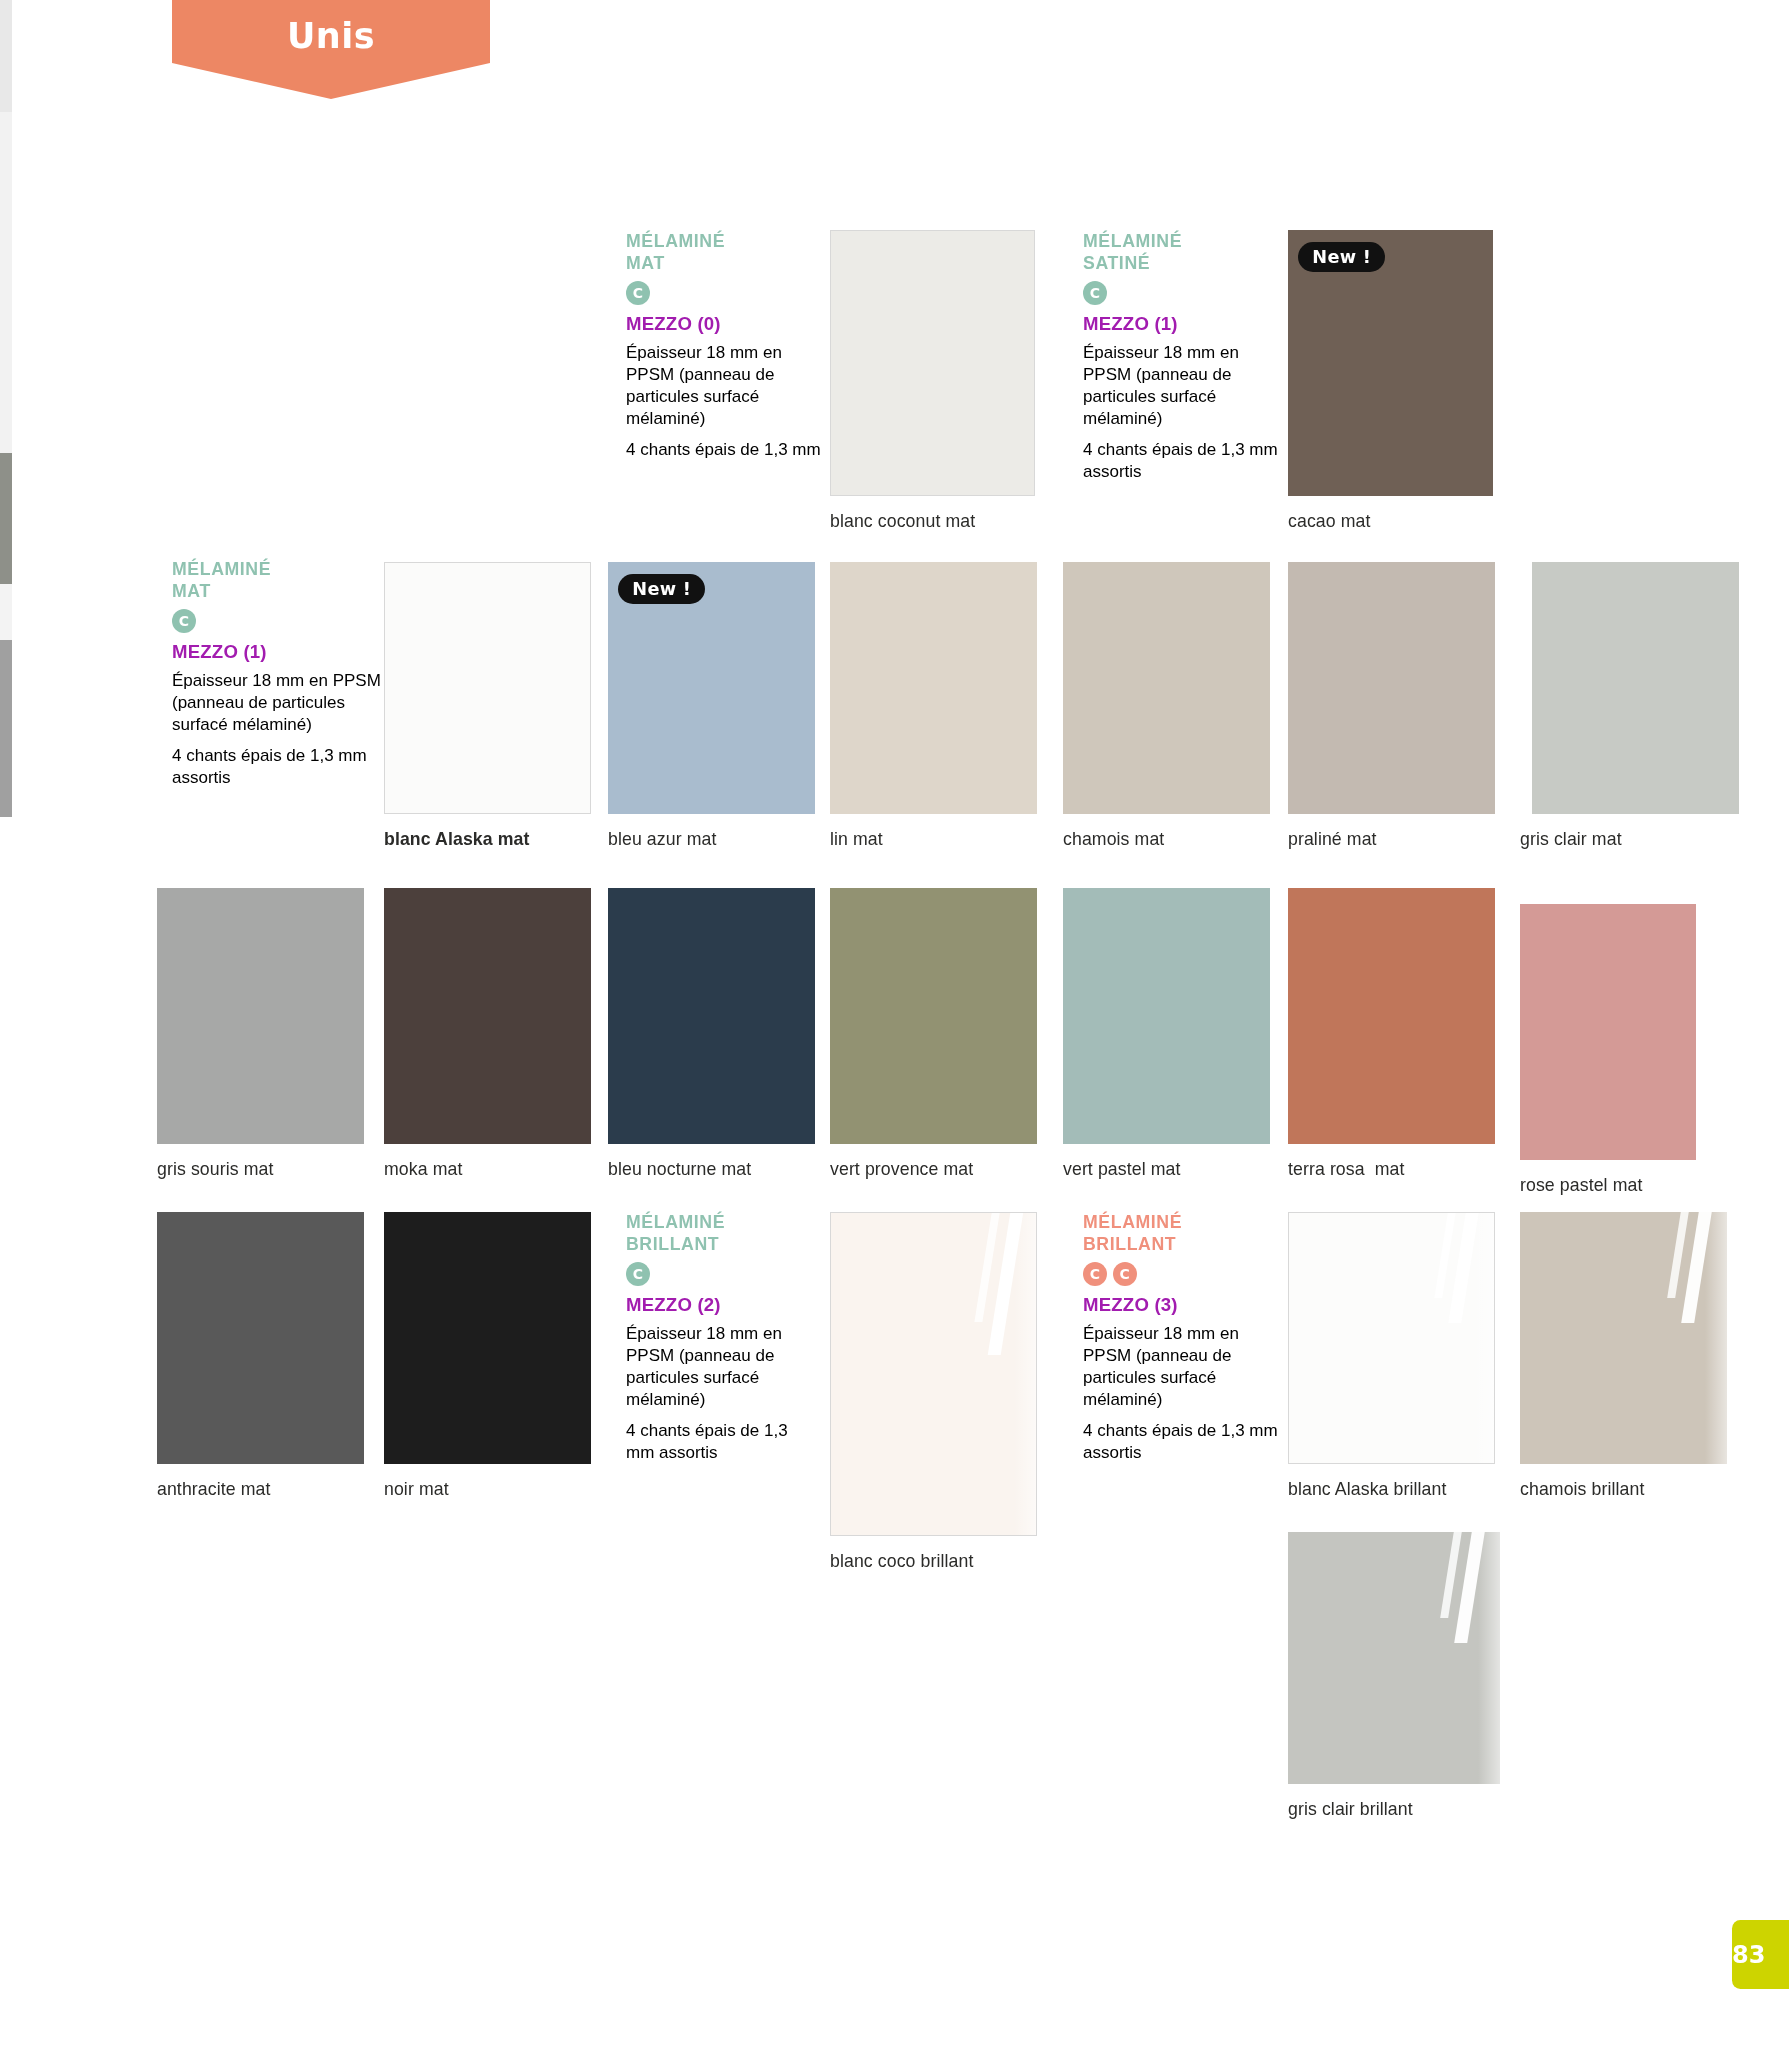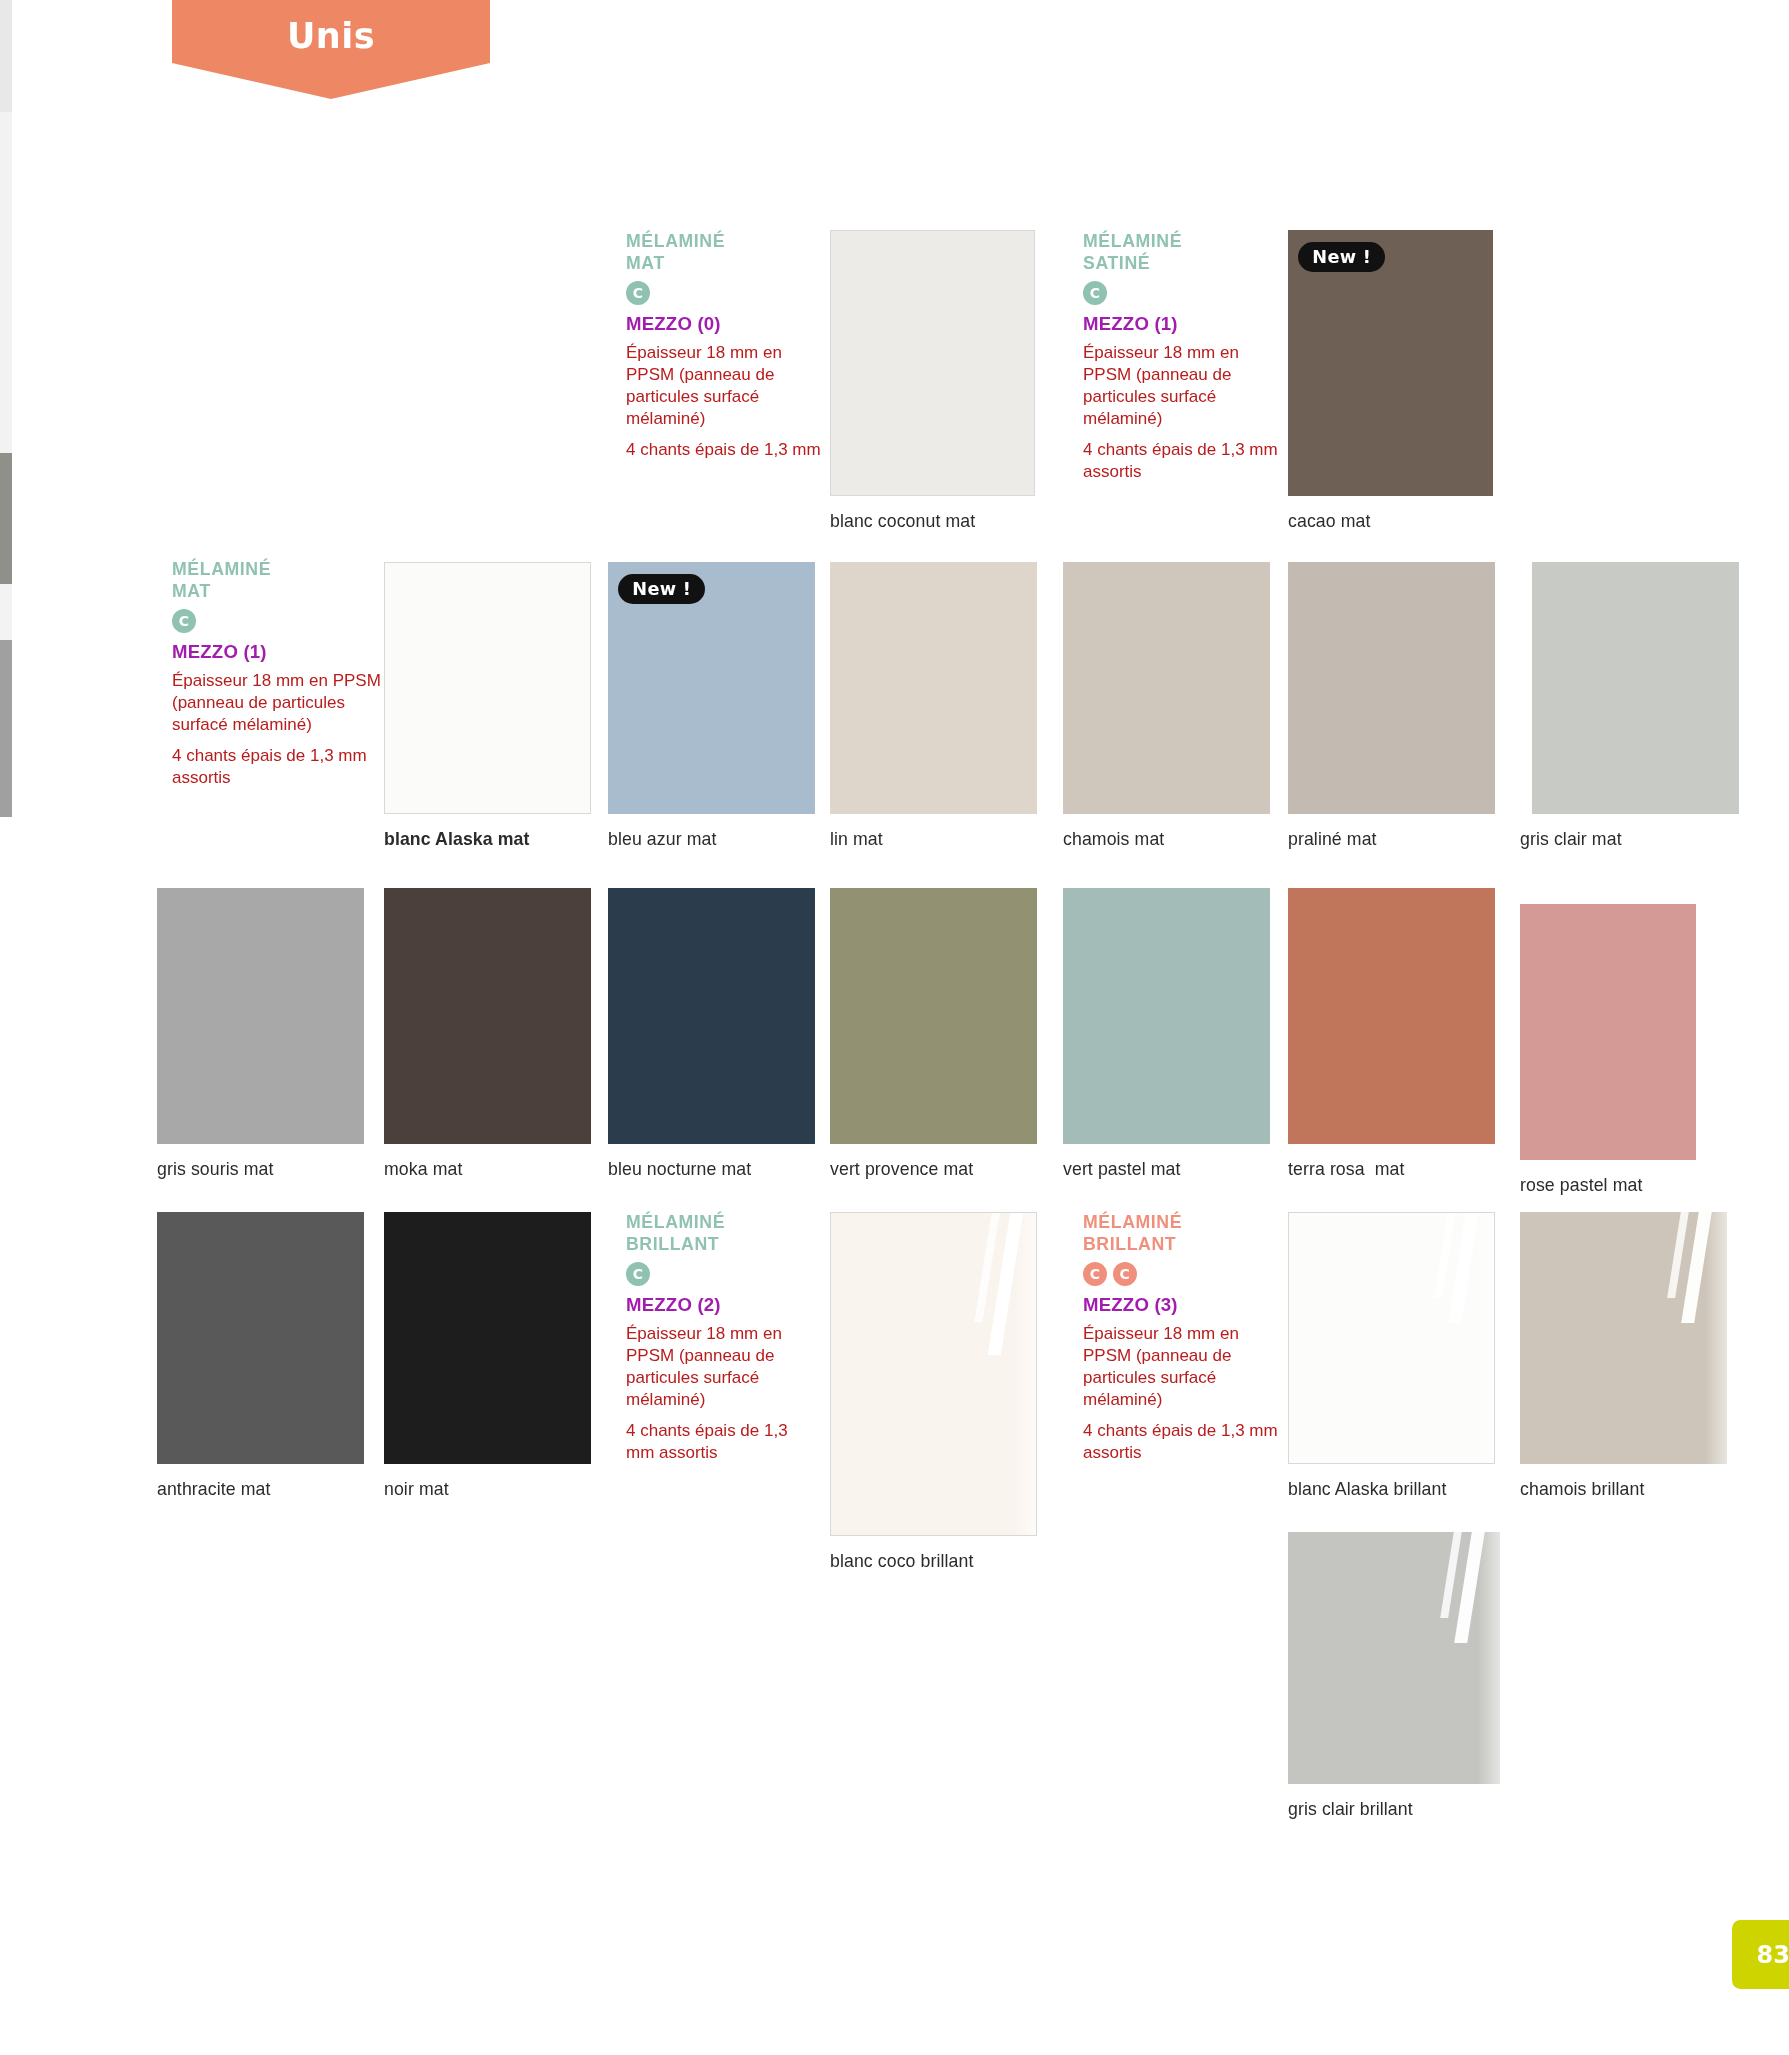--- a/index.html
+++ b/index.html
@@ -51,21 +51,21 @@
     background:#8fc2b0;color:#ffffff;
     font-size:14px;font-weight:bold;line-height:24px;
     text-align:center;font-family:"DejaVu Sans", sans-serif;
   }
   .desc.coral .badge-c{background:#f0907c;}
   .desc .ref{
     font-size:18.6px;font-weight:bold;color:#a21caf;
     margin-bottom:6.5px;letter-spacing:0.2px;
   }
   .desc .body{
-    font-size:17px;line-height:1.30;color:#b91c1c;
+    font-size:17px;line-height:1.30;color:#000000;
     margin-bottom:9.3px;
   }
   .desc .body:last-child{margin-bottom:0;}
 
   
   .swatch-wrap{position:absolute;}
   .swatch{
     width:100%;height:100%;position:relative;overflow:hidden;
   }
   .swatch.outlined{border:0.9px solid #d8d8d8;box-sizing:border-box;}
@@ -101,21 +101,21 @@
     position:absolute;top:0;right:0;width:22.4px;height:100%;
     background:linear-gradient(90deg,rgba(255,255,255,.0),rgba(255,255,255,.55));
   }
 
   
   #page-number{
     position:absolute;right:0;top:1920px;
     width:58px;height:69px;background:#cdd400;
     border-radius:8.4px 0 0 8.4px;
     color:#ffffff;font-size:24px;font-weight:bold;
-    display:flex;align-items:center;justify-content:flex-end;
+    display:flex;align-items:center;justify-content:flex-start;
     font-family:"DejaVu Sans", sans-serif;
   }
 </style>
 </head>
 <body>
 
 <div class="edge-mark edge-a"></div>
 <div class="edge-mark edge-b"></div>
 <div class="edge-mark edge-c"></div>
 <div class="edge-mark edge-d"></div>

